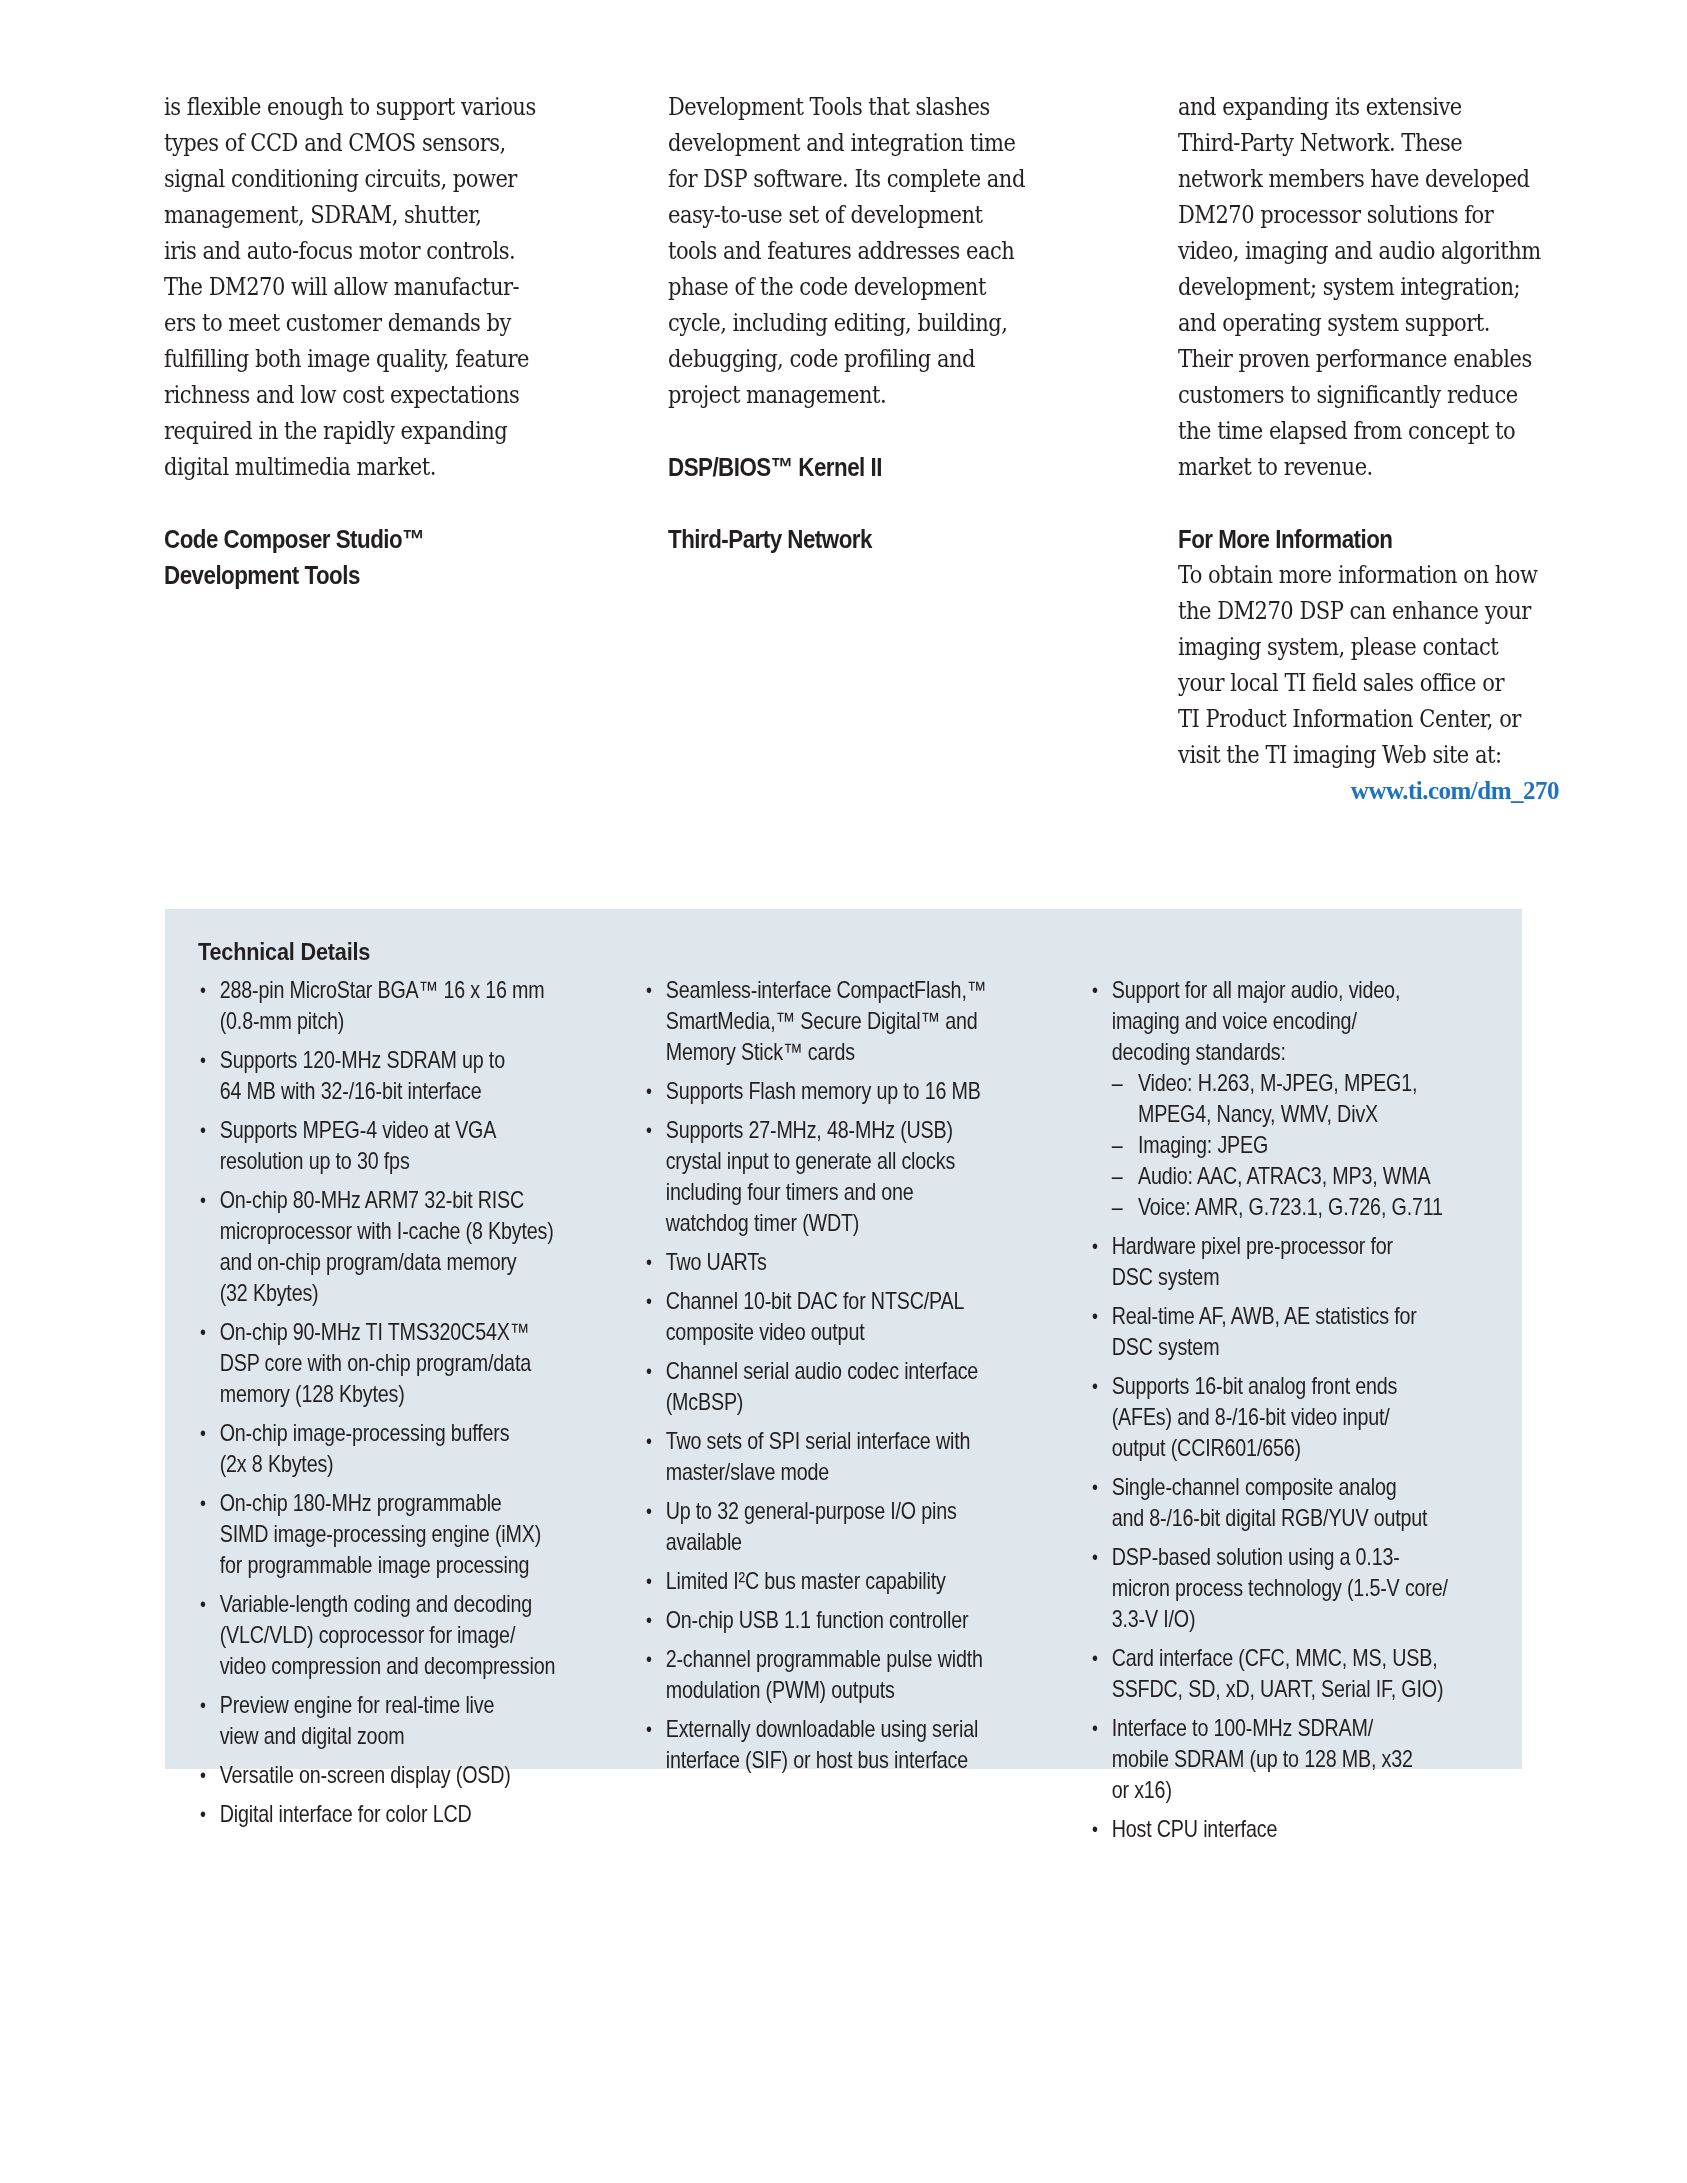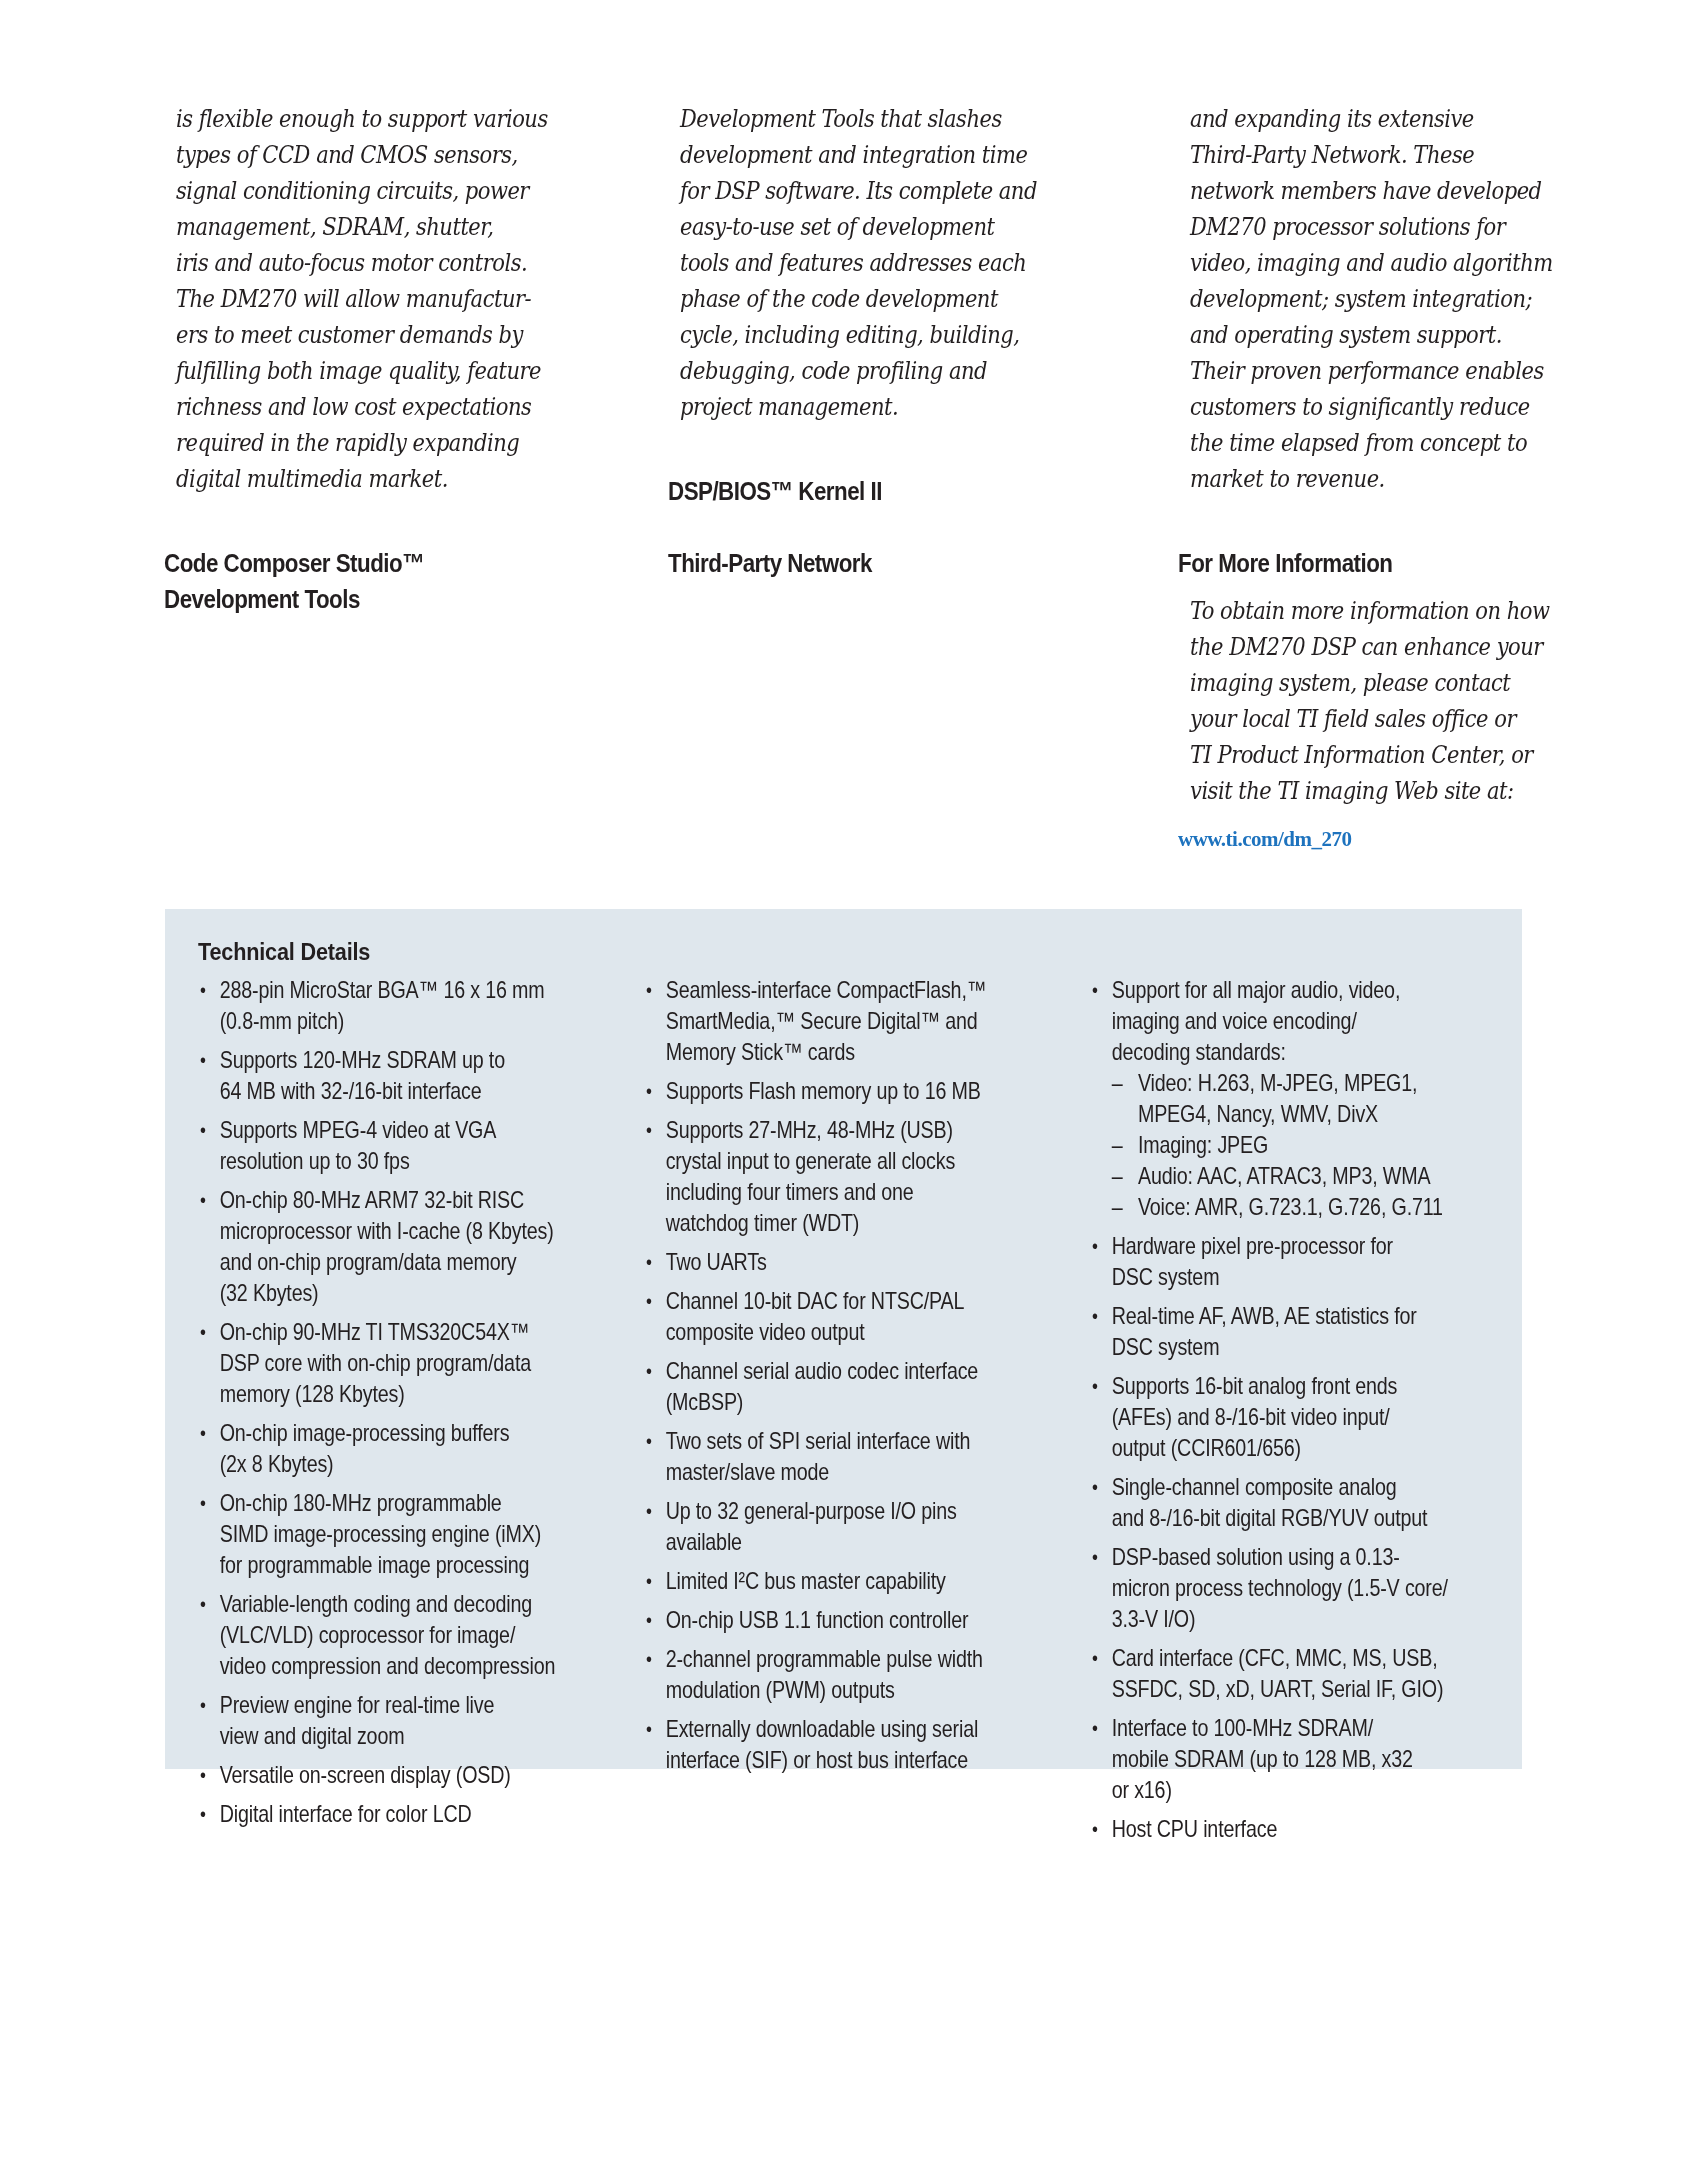--- a/index.html
+++ b/index.html
@@ -6,31 +6,31 @@
   body { width: 1687px; height: 2183px; position: relative; overflow: hidden; color: #231f20; }
   .col {
     position: absolute; top: 89px; width: 421px;
     font-family: "DejaVu Serif", "Liberation Serif", serif;
     font-size: 23.4px; line-height: 36px; letter-spacing: -0.5px;
     font-stretch: condensed;
   }
   .col1 { left: 164px; }
   .col2 { left: 668px; }
   .col3 { left: 1178px; }
-  .col p { margin: 12px; white-space: pre-line; font-style: italic; }
+  .col p { margin: 0; white-space: pre-line; }
   .col .gap { height: 36px; }
   .col h3 {
     margin: 0; font-family: "Liberation Sans", sans-serif; font-weight: bold;
     font-size: 26px; line-height: 36px; letter-spacing: -0.6px; color: #231f20;
     transform: scaleX(0.86); transform-origin: left center; white-space: nowrap;
   }
   .col h3 + h3 { margin-top: 0; }
   .url {
-    display: block; text-align: left; color: #1e73be; font-weight: bold;
-    font-family: "Liberation Serif", serif; font-size: 21px; padding-right: 40px;
+    display: block; text-align: right; color: #1e73be; font-weight: bold;
+    font-family: "Liberation Serif", serif; font-size: 25px; padding-right: 40px;
   }
   .box {
     position: absolute; left: 165px; top: 909px; width: 1357px; height: 860px;
     background: #dfe7ed;
   }
   .box h2 {
     position: absolute; left: 33px; top: 29px; margin: 0;
     font-family: "Liberation Sans", sans-serif; font-weight: bold; font-size: 24.6px;
     transform: scaleX(0.88); transform-origin: left center; letter-spacing: -0.2px;
   }

